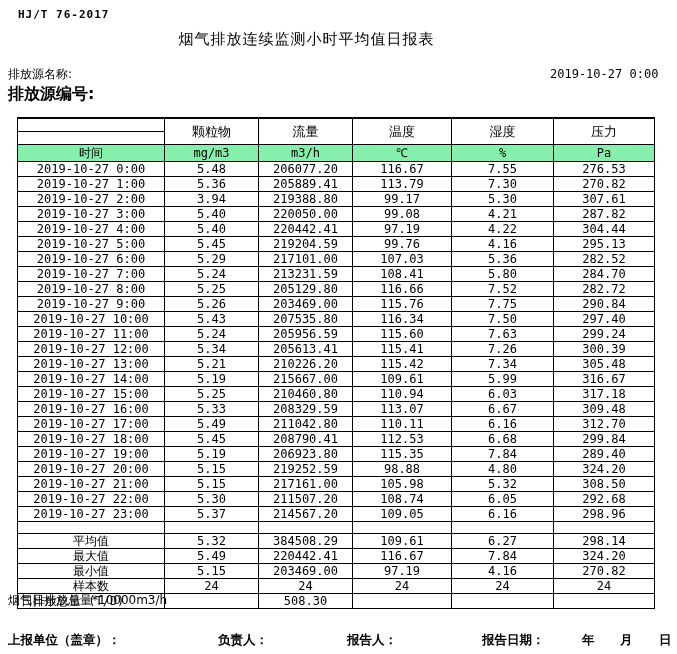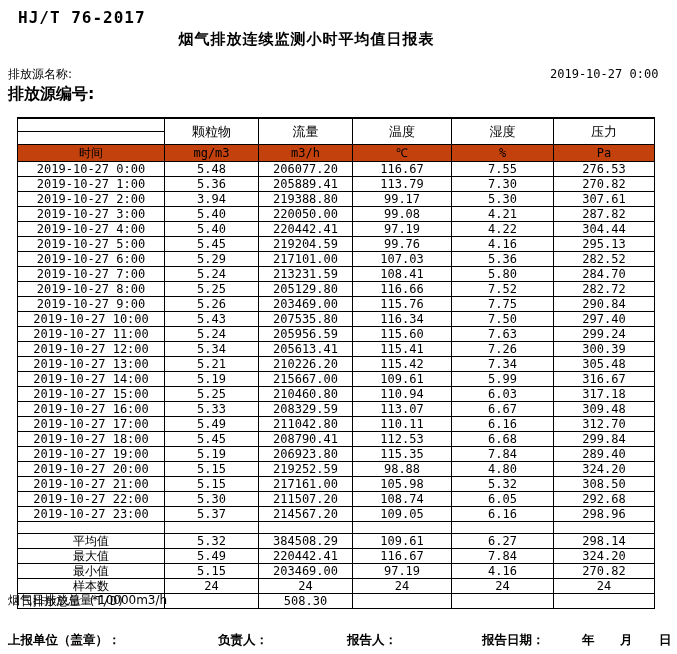--- a/index.html
+++ b/index.html
@@ -2,40 +2,40 @@
 <html><head>
 <meta charset="utf-8">
 <style>
   html,body{margin:0;padding:0;}
   body{
     width:677px;height:654px;position:relative;background:#ffffff;color:#000;
     font-family:"DejaVu Sans","Liberation Sans",sans-serif;overflow:hidden;
   }
   .mono{font-family:"DejaVu Sans Mono","Liberation Mono",monospace;}
 
-  #std-code{position:absolute;left:18px;top:8px;font-size:16px;font-weight:bold;letter-spacing:1px;}
-  #title{position:absolute;left:0;top:30px;width:613px;text-align:center;font-size:15px;font-weight:bold;letter-spacing:1px;}
+  #std-code{position:absolute;left:18px;top:8px;font-size:11px;font-weight:bold;letter-spacing:1px;}
+  #title{position:absolute;left:0;top:30px;width:613px;text-align:center;font-size:15px;font-weight:normal;letter-spacing:1px;}
   #src-name{position:absolute;left:8px;top:66px;font-size:12px;font-weight:normal;}
   #src-id{position:absolute;left:8px;top:84px;font-size:16px;font-weight:bold;}
   #datetime{position:absolute;left:550px;top:67px;font-size:12px;}
 
   table#report{
     position:absolute;left:17px;top:117px;width:638px;
     border-collapse:collapse;table-layout:fixed;
     font-family:"DejaVu Sans Mono","Liberation Mono",monospace;
     border:1px solid #000;border-top:2px solid #000;padding-left:24px;
   }
   #report td,#report th{
     border:1px solid #000;text-align:center;padding:0;margin:0;
     white-space:nowrap;overflow:hidden;font-weight:normal;
   }
   .hrow1 td,.hrow1 th{height:12px;}
   .hrow2 td{height:12px;}
   #report th{font-size:13px;}
-  tr.units td{height:16px;background:#c2410c;font-size:12px;line-height:16px;}
+  tr.units td{height:16px;background:#86efac;font-size:12px;line-height:16px;}
   #hourly-body td,#summary-body td{height:14px;line-height:14px;font-size:12px;}
   tr.blank td{height:11px;}
   #summary-body tr:last-child td:first-child{text-align:left;padding-left:3px;}
 
   #note{position:absolute;left:8px;top:592px;font-size:12px;}
   .footer-item{position:absolute;top:632px;font-size:12.5px;font-weight:bold;}
   #f-unit{left:8px;}
   #f-resp{left:218px;}
   #f-reporter{left:347px;}
   #f-date{left:482px;}

